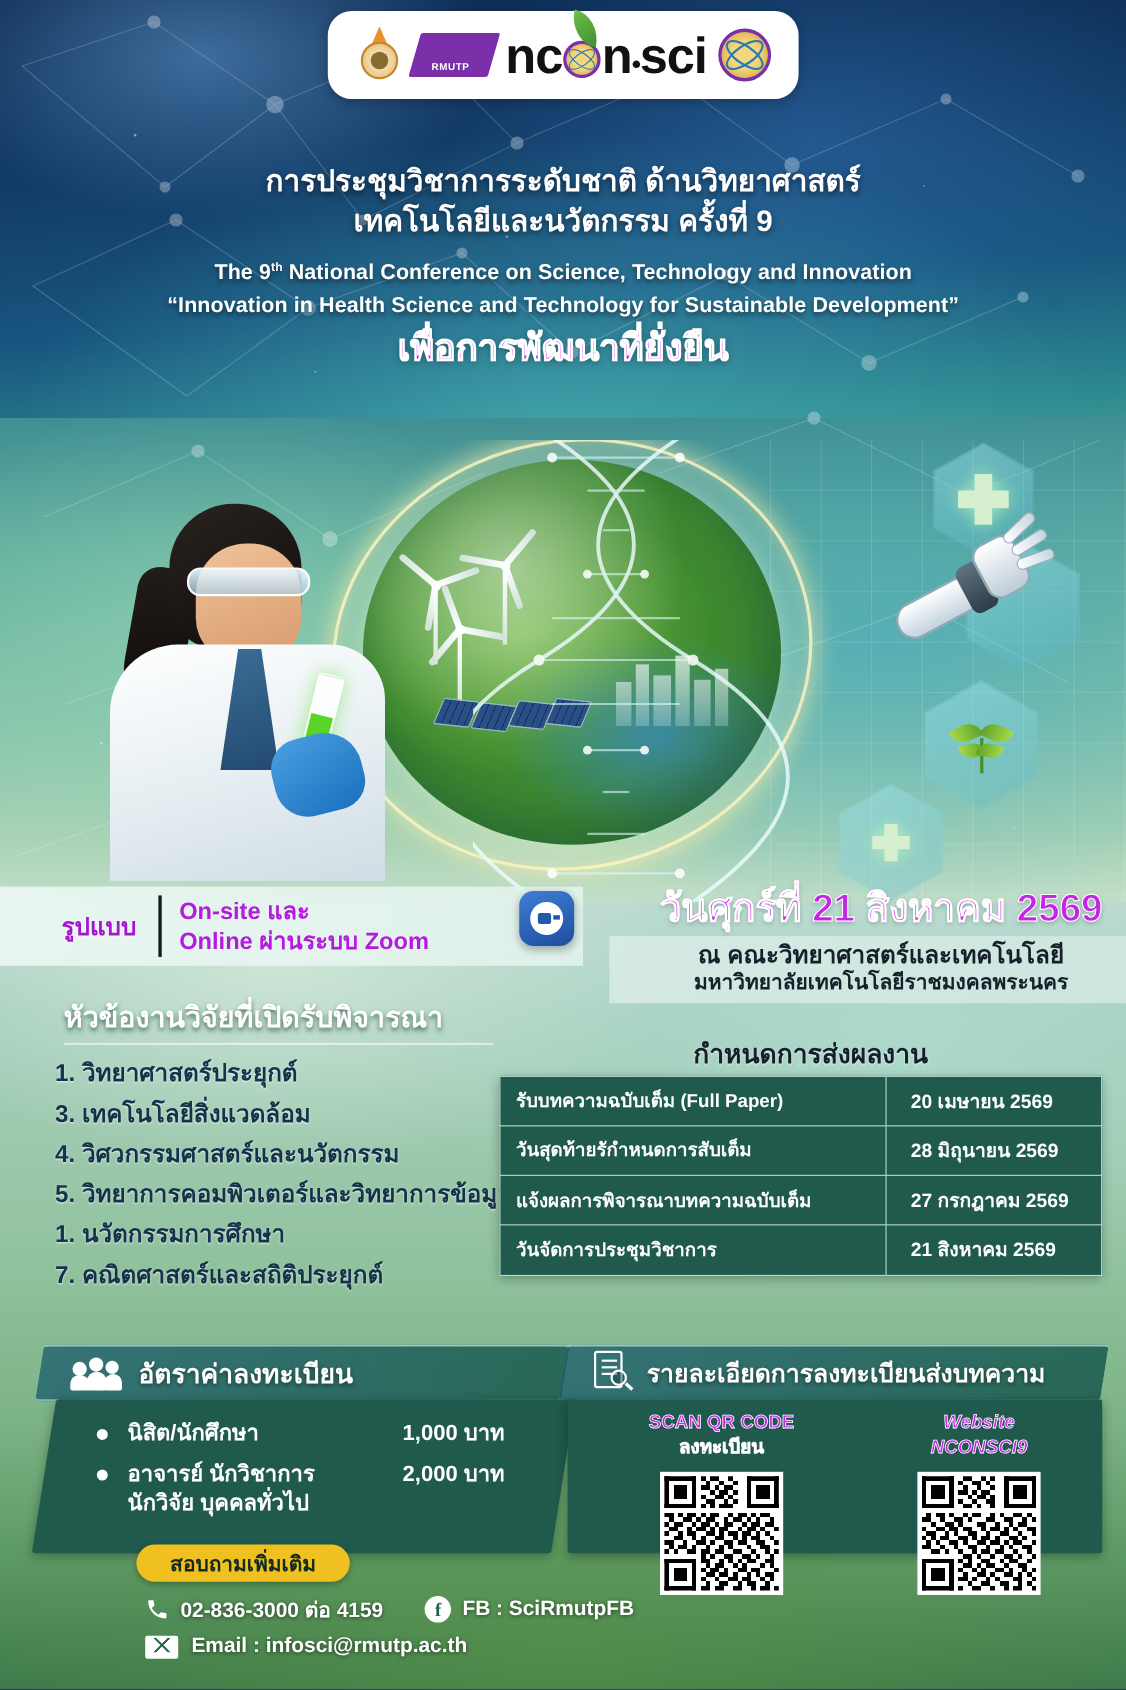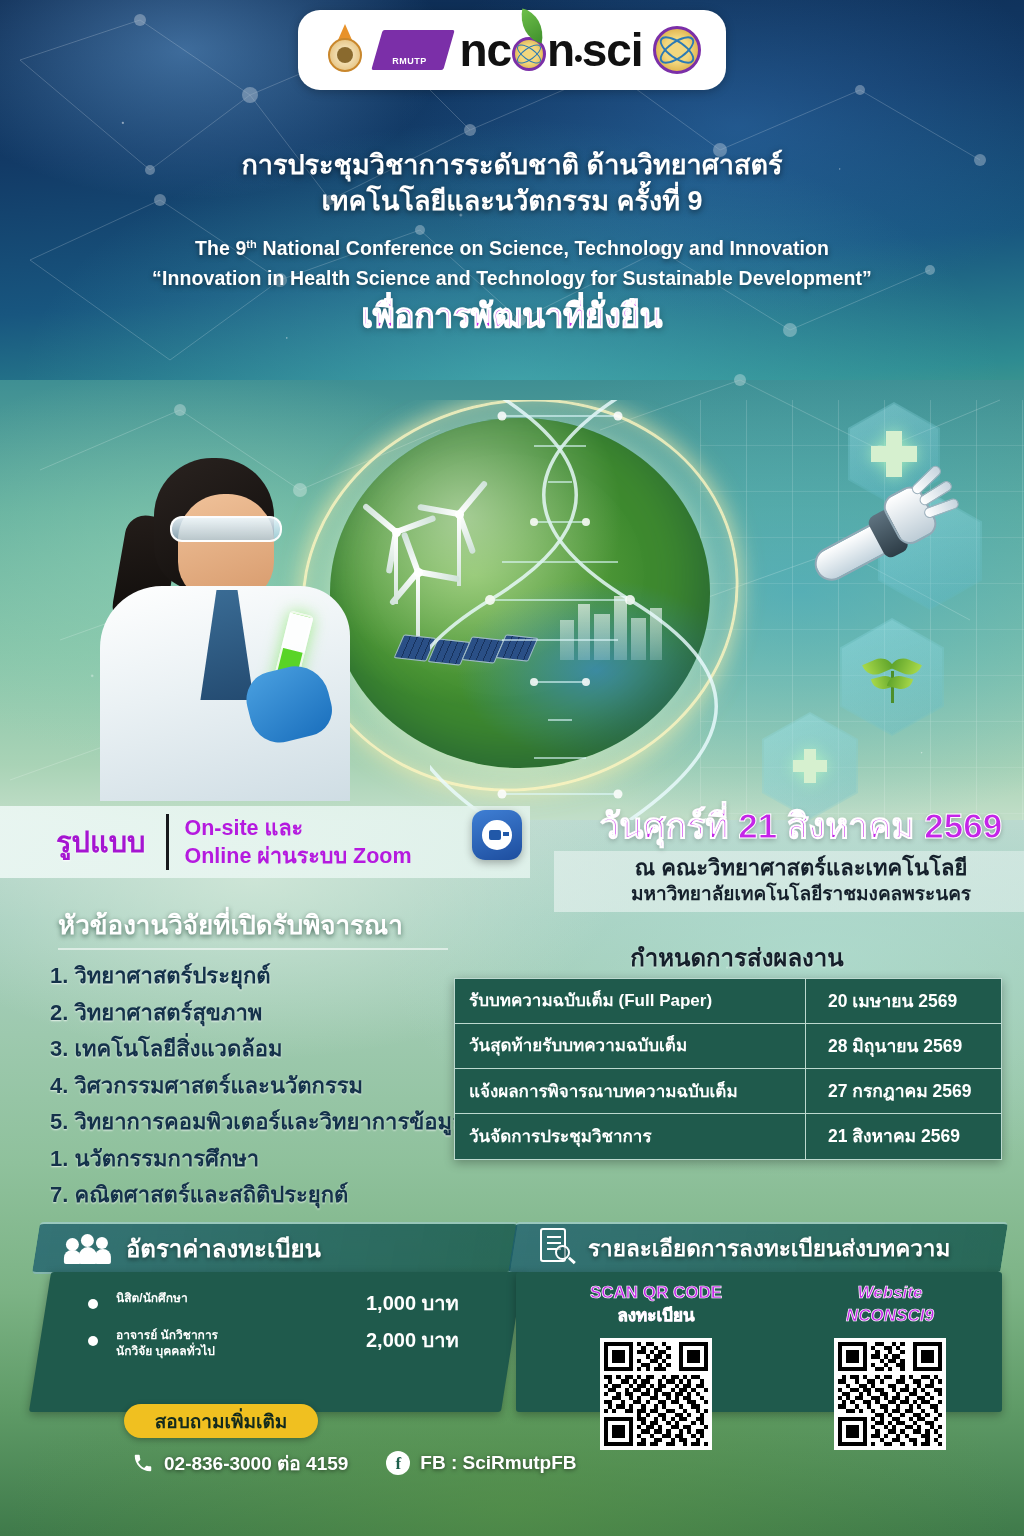--- a/index.html
+++ b/index.html
@@ -281,21 +281,21 @@
     background-size:46px 46px,46px 46px;
   }
 
   
   .format-band{
     position:absolute;left:0;top:806px;width:530px;height:72px;
     background:linear-gradient(90deg,rgba(235,247,243,.92),rgba(228,244,238,.86));
     display:flex;align-items:center;
   }
   .format-label{
-    color:#a515d1;font-weight:bold;font-size:29px;padding-left:56px;
+    color:#a515d1;font-weight:bold;font-size:22px;padding-left:56px;
     text-shadow:0 1px 2px rgba(255,255,255,.9);
   }
   .format-div{width:3px;height:56px;background:#16181c;margin:0 16px 0 20px;}
   .format-lines{display:flex;flex-direction:column;gap:1px;}
   .format-lines div{color:#b51adf;font-weight:bold;font-size:21.5px;line-height:1.22;}
   .zoom-icon{
     position:absolute;left:472px;top:810px;width:50px;height:50px;border-radius:13px;
     background:linear-gradient(160deg,#3f7fd4,#1d4d9e);
     display:flex;align-items:center;justify-content:center;
     box-shadow:0 3px 8px rgba(0,0,0,.3);
@@ -389,21 +389,21 @@
   .fee-panel{
     position:absolute;left:40px;top:1272px;width:472px;height:140px;
     background:#1f5a4c;transform:skewX(-9deg);border-radius:3px;
     box-shadow:0 3px 10px rgba(0,0,0,.3);
   }
   .fee-inner{position:absolute;left:40px;top:1272px;width:472px;height:140px;padding:18px 0 0 48px;}
   .fee-row{display:flex;align-items:flex-start;margin-bottom:10px;}
   .fee-bullet{
     width:10px;height:10px;border-radius:50%;background:#fff;margin:9px 18px 0 0;flex:0 0 auto;
   }
-  .fee-name{color:#fff;font-weight:bold;font-size:12px;line-height:1.35;width:250px;}
+  .fee-name{color:#fff;font-weight:bold;font-size:20px;line-height:1.35;width:250px;}
   .fee-amt{color:#fff;font-weight:bold;font-size:20px;line-height:1.35;}
 
   
   .qr-panel{
     position:absolute;left:516px;top:1272px;width:486px;height:140px;
     background:#1f5a4c;border-radius:3px;box-shadow:0 3px 10px rgba(0,0,0,.3);
   }
   .qr-col{position:absolute;top:1282px;text-align:center;width:200px;}
   .qr-col.a{left:556px;}
   .qr-col.b{left:790px;font-style:italic;}
@@ -634,39 +634,38 @@
       <div class="venue2">มหาวิทยาลัยเทคโนโลยีราชมงคลพระนคร</div>
     </div>
   </div>
 
   <div class="topics-head">
     <span>หัวข้องานวิจัยที่เปิดรับพิจารณา</span>
   </div>
   <div class="topics-rule"></div>
   <ul class="topics-list">
     <li>1. วิทยาศาสตร์ประยุกต์</li>
-    <li>2. วิทยาศาสตร์สุขภาพ</li>
     <li>3. เทคโนโลยีสิ่งแวดล้อม</li>
     <li>4. วิศวกรรมศาสตร์และนวัตกรรม</li>
     <li>5. วิทยาการคอมพิวเตอร์และวิทยาการข้อมูล</li>
     <li>1. นวัตกรรมการศึกษา</li>
     <li>7. คณิตศาสตร์และสถิติประยุกต์</li>
   </ul>
 
   <div class="dl-head">
     <span>กำหนดการส่งผลงาน</span>
   </div>
   <table class="dl-table">
     <tbody>
         <tr>
       <td>รับบทความฉบับเต็ม (Full Paper)</td>
       <td class="date">20 เมษายน 2569</td>
     </tr>
     <tr>
-      <td>วันสุดท้ายรับบทความฉบับเต็ม</td>
+      <td>วันสุดท้ายรักำหนดการสับเต็ม</td>
       <td class="date">28 มิถุนายน 2569</td>
     </tr>
     <tr>
       <td>แจ้งผลการพิจารณาบทความฉบับเต็ม</td>
       <td class="date">27 กรกฎาคม 2569</td>
     </tr>
     <tr>
       <td>วันจัดการประชุมวิชาการ</td>
       <td class="date">21 สิงหาคม 2569</td>
     </tr>
@@ -1060,14 +1059,18 @@
   </div>
   <div class="contact1">
     <svg class="ico-phone" viewBox="0 0 24 24" fill="currentColor">
       <path d="M6.6 10.8c1.4 2.8 3.8 5.1 6.6 6.6l2.2-2.2c.3-.3.7-.4 1-.2 1.1.4 2.3.6 3.6.6.6 0 1 .4 1 1V20c0 .6-.4 1-1 1C10.6 21 3 13.4 3 4c0-.6.4-1 1-1h3.5c.6 0 1 .4 1 1 0 1.2.2 2.4.6 3.6.1.3 0 .7-.2 1l-2.3 2.2z"></path>
     </svg>
     <span class="t">02-836-3000 ต่อ  4159</span>
     <span class="fb-gap"></span>
     <span class="ico-fb">f</span>
     <span class="t">FB : SciRmutpFB</span>
   </div>
+  <div class="contact2">
+    <span class="ico-mail"></span>
+    <span class="t">Email : infosci@rmutp.ac.th</span>
+  </div>
 
 </div>
 
 </body></html>

